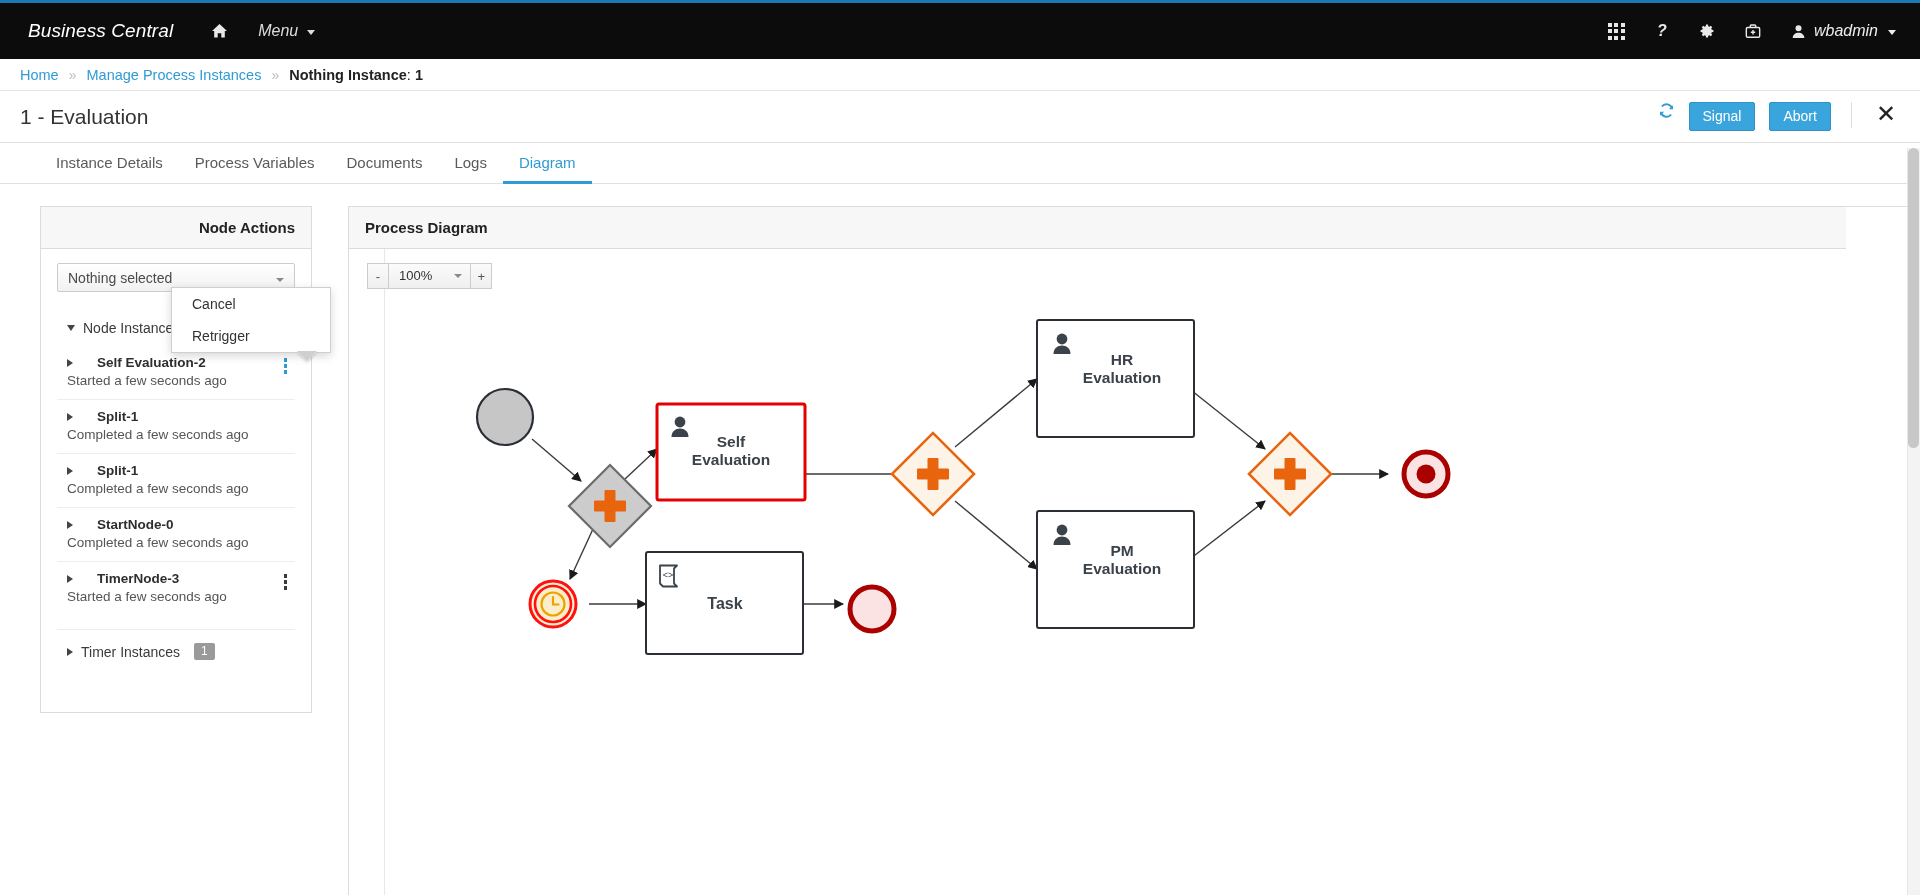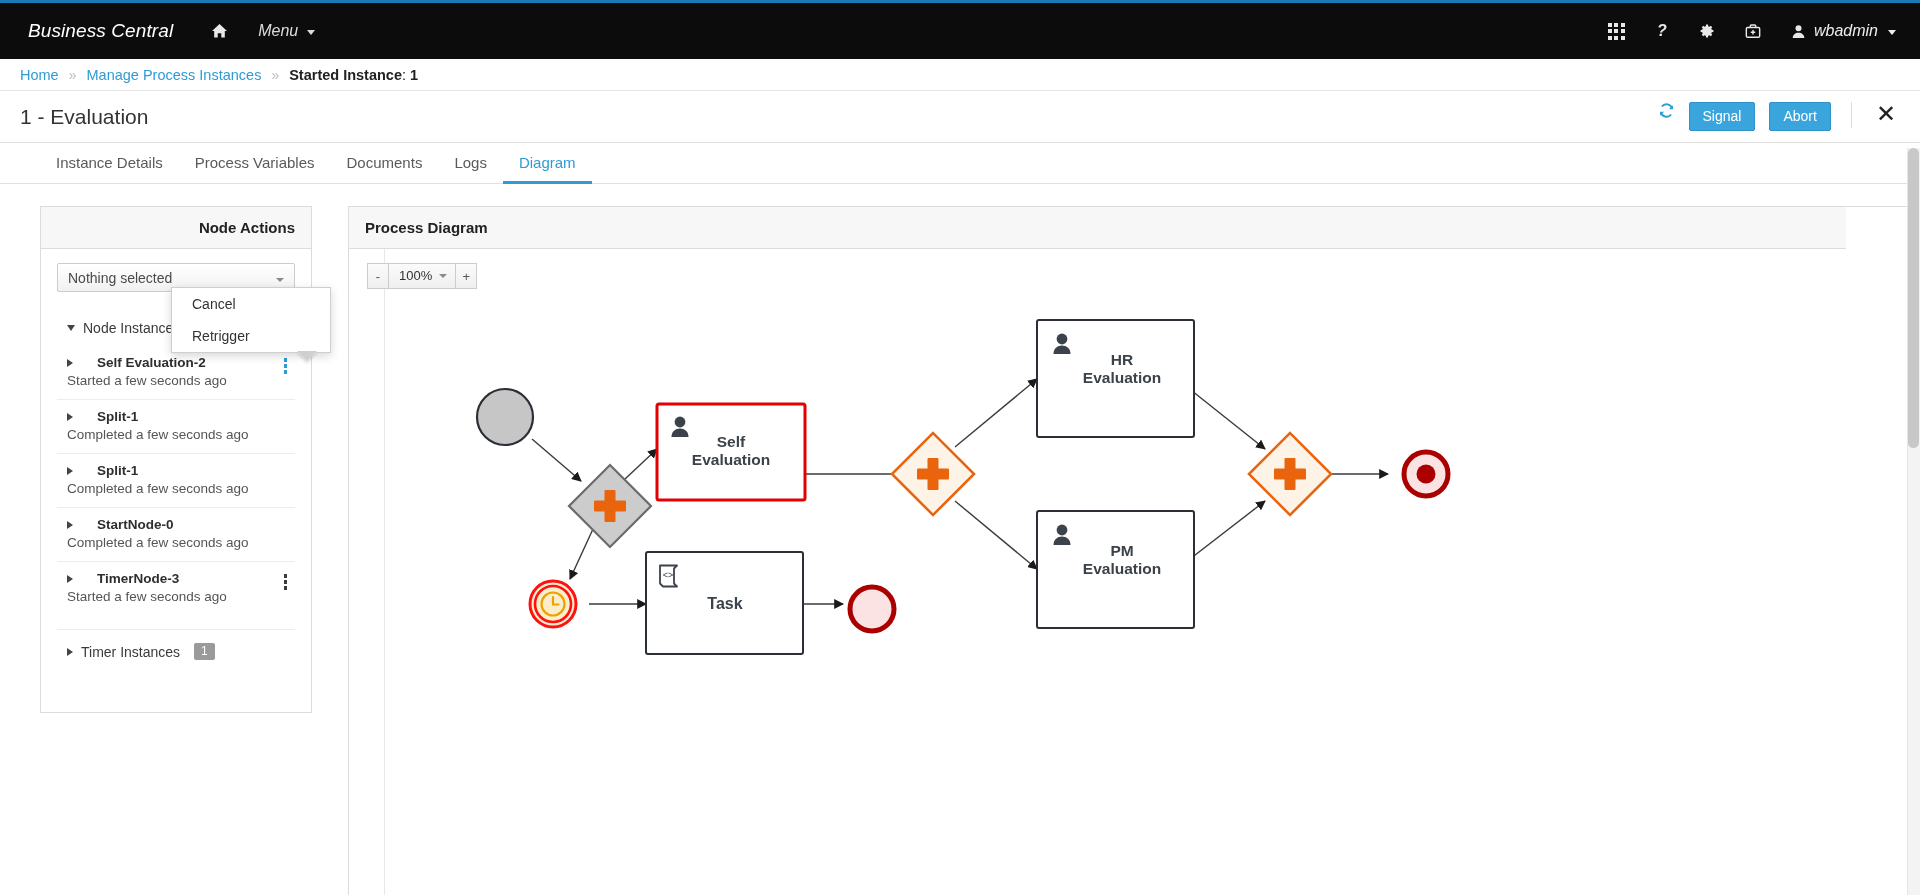--- a/index.html
+++ b/index.html
@@ -288,21 +288,21 @@
     width: 22px;
     display: flex; align-items: center; justify-content: center;
     cursor: pointer;
   }
   .zsel {
     border: 1px solid #cccccc;
     border-left: none; border-right: none;
     background: linear-gradient(#fbfbfb, #efefef);
     font-size: 13px; color: #333;
     padding: 4px 8px 5px 10px;
-    display: flex; align-items: center; gap: 7px;
+    display: flex; align-items: center; gap: 22px;
     cursor: pointer;
   }
   .canvas-wrap {
     position: relative;
     flex: 1;
     overflow: hidden;
     border-left: 1px solid #e8e8e8;
     margin-left: 35px;
   }
   .canvas-wrap svg { display: block; }
@@ -394,21 +394,21 @@
       <span class="caret"></span>
     </span>
   </div>
 </div>
 
 <div class="breadcrumb-bar">
   <span class="bc-link">Home</span>
   <span class="bc-sep">»</span>
   <span class="bc-link">Manage Process Instances</span>
   <span class="bc-sep">»</span>
-  <span class="bc-current"><b>Started Instance</b>: <b>1</b></span>
+  <span class="bc-current"><b>Nothing Instance</b>: <b>1</b></span>
 </div>
 
 <div class="title-bar">
   <div class="page-title">1 - Evaluation</div>
   <div class="title-actions">
     <span class="refresh-ico">
       <svg width="17" height="17" viewBox="0 0 18 18">
         <path d="M15 7.2A6.2 6.2 0 0 0 4.1 4.8" fill="none" stroke="#2f9bd4" stroke-width="2"></path>
         <path d="M3 10.8A6.2 6.2 0 0 0 13.9 13.2" fill="none" stroke="#2f9bd4" stroke-width="2"></path>
         <path d="M15.8 3.4V7.6h-4.2z" fill="#2f9bd4"></path>

